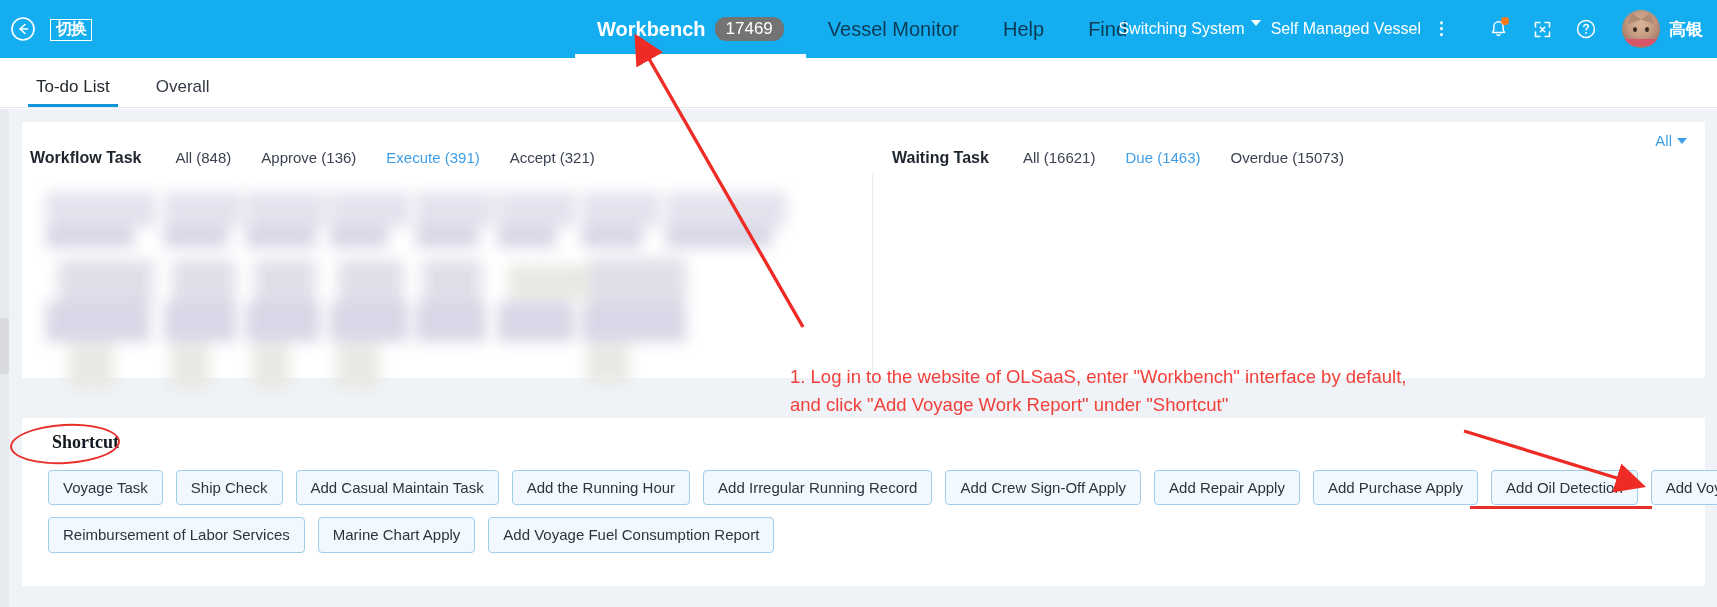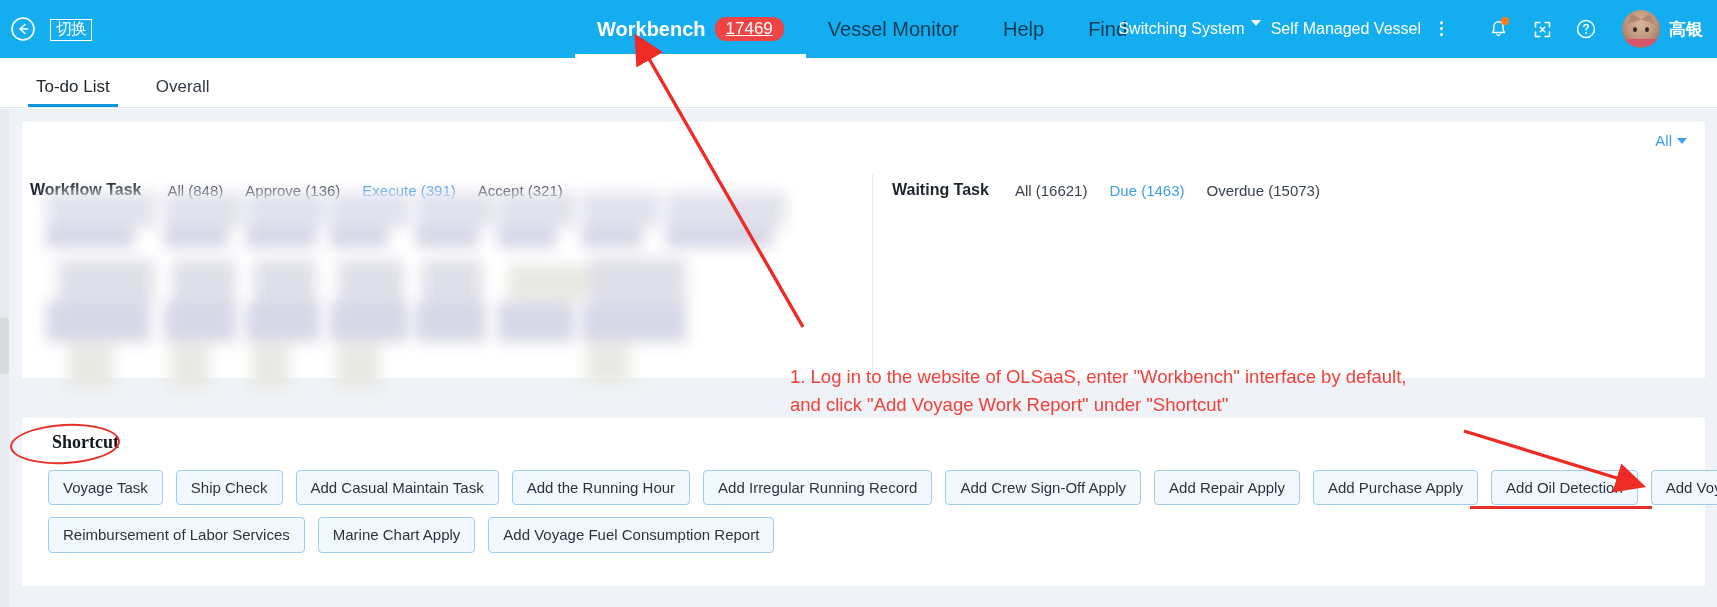--- a/index.html
+++ b/index.html
@@ -40,20 +40,21 @@
     margin-left: 10px;
     border: 1px solid #ffffff;
     color: #ffffff;
     font-size: 16px;
     padding: 1px 5px 3px 5px;
     line-height: 1.05;
     letter-spacing: -1px;
     cursor: pointer;
     position: relative;
     top: 1px;
+    font-weight: bold;
   }
 
   .nav-center {
     position: absolute;
     left: 575px;
     top: 0;
     height: 58px;
     display: flex;
     align-items: center;
     gap: 0px;
@@ -76,28 +77,27 @@
   .nav-item.active::after {
     content: "";
     position: absolute;
     left: 0; right: 0; bottom: 0;
     height: 4px;
     background: #ffffff;
   }
   .nav-badge {
     display: inline-block;
     margin-left: 9px;
-    background: #ef4444;
+    background: #737373;
     color: #ffffff;
     font-size: 17px;
     font-weight: normal;
     border-radius: 11px;
     padding: 1px 11px 2px 11px;
     line-height: 1.25;
-    text-decoration: underline;
   }
 
   .header-right {
     position: absolute;
     right: 14px;
     top: 0;
     height: 58px;
     display: flex;
     align-items: center;
     gap: 0;
@@ -271,25 +271,25 @@
     border-top: 6px solid #3f9ee8;
   }
 
   
   .task-panel { position: absolute; top: 0; }
   .panel-left  { left: 0;   width: 840px; }
   .panel-right { left: 862px; width: 760px; }
 
   .panel-head {
     position: absolute;
-    top: 59px;
+    top: 27px;
     left: 8px;
     display: flex;
-    align-items: center;
-    gap: 0;
+    align-items: flex-start;
+    gap: 8px;
     white-space: nowrap;
   }
   .panel-title {
     font-size: 16px;
     font-weight: bold;
     color: #1e252e;
     margin-right: 26px;
   }
   .panel-filter {
     font-size: 15px;

